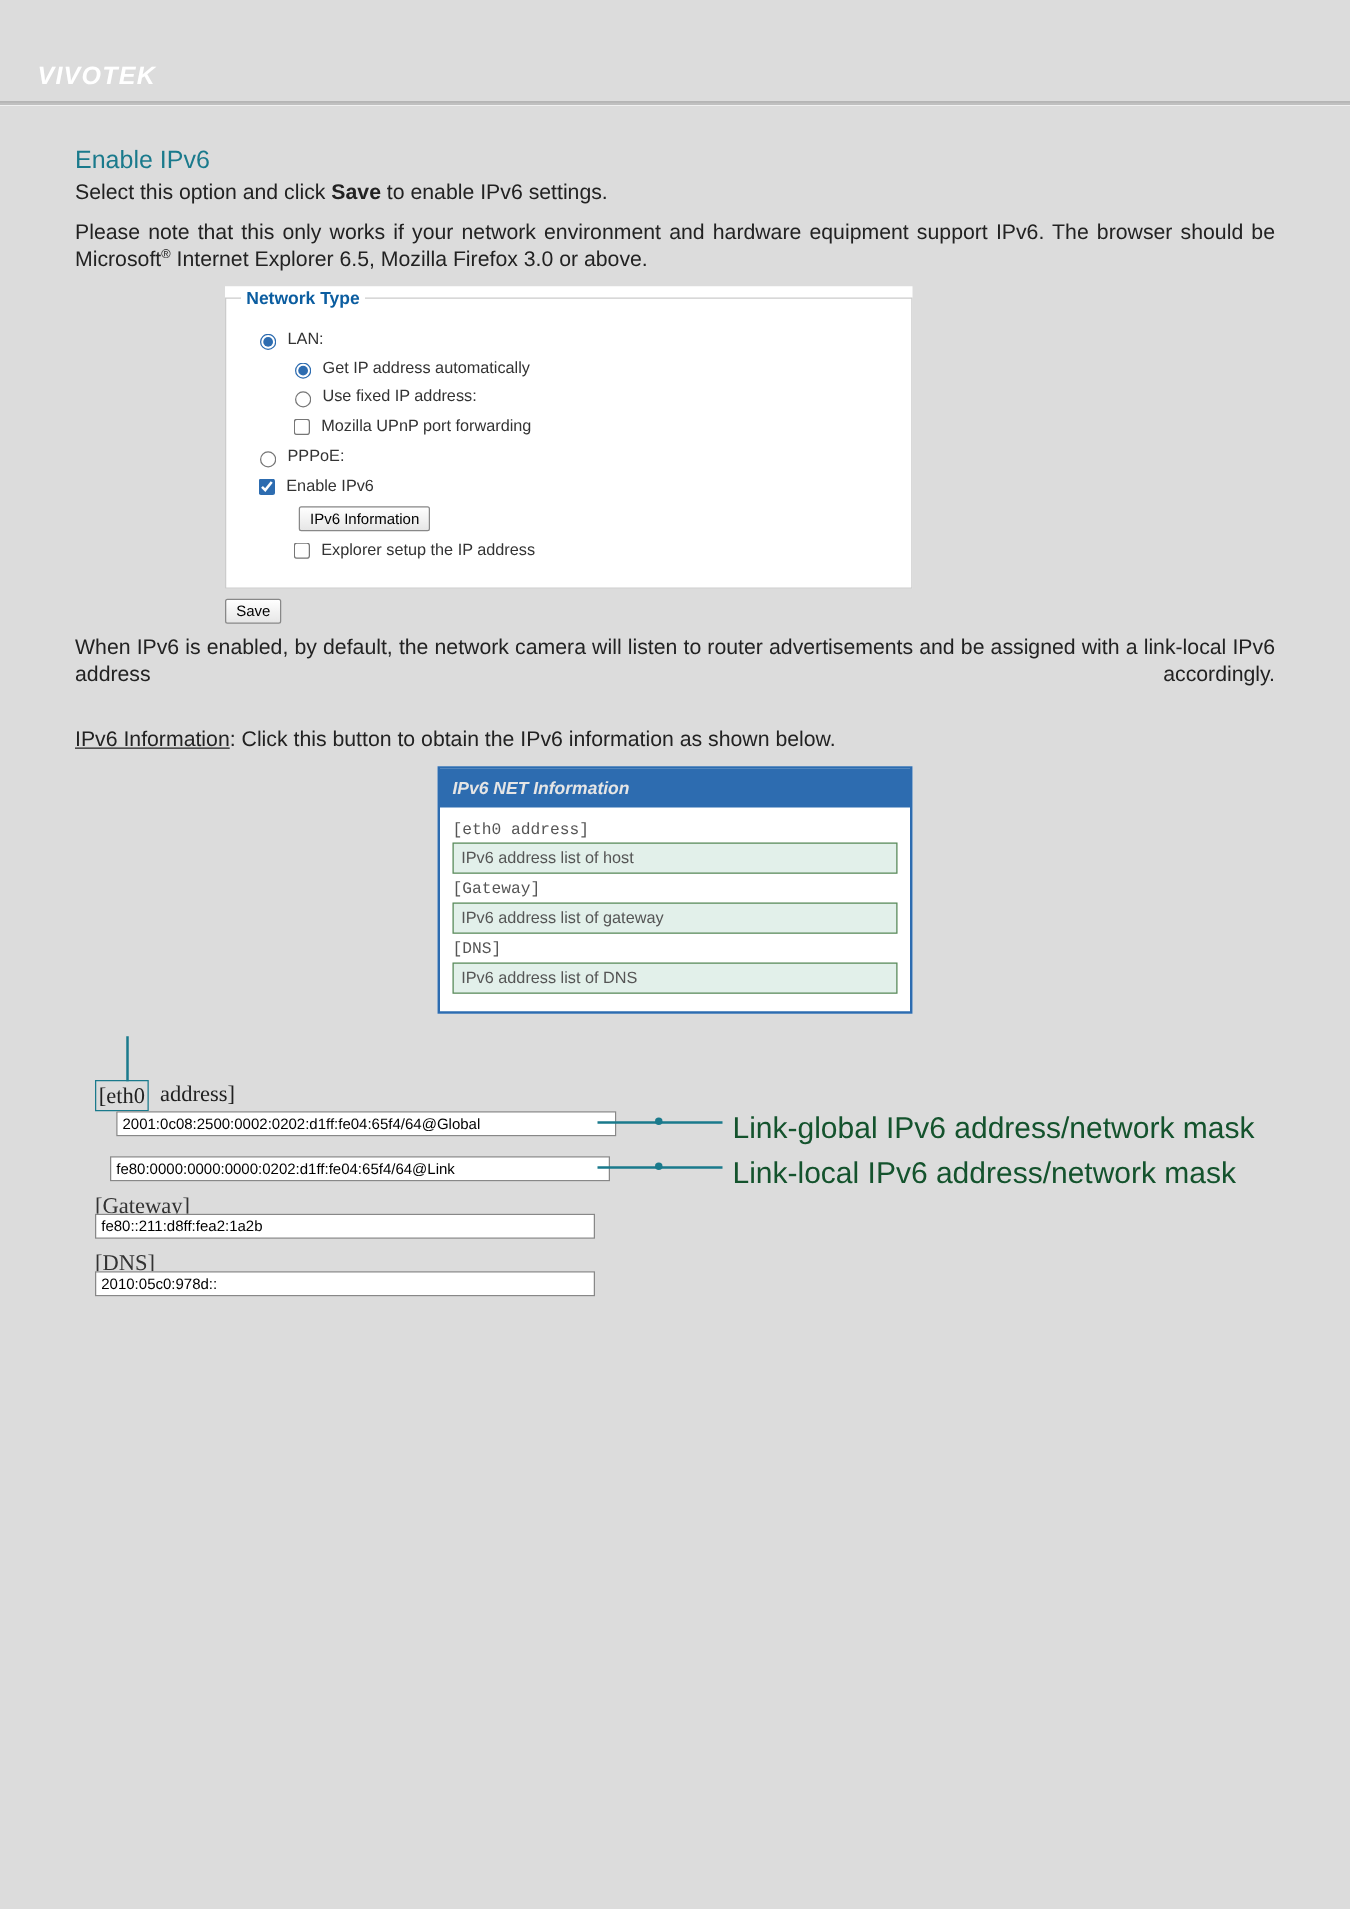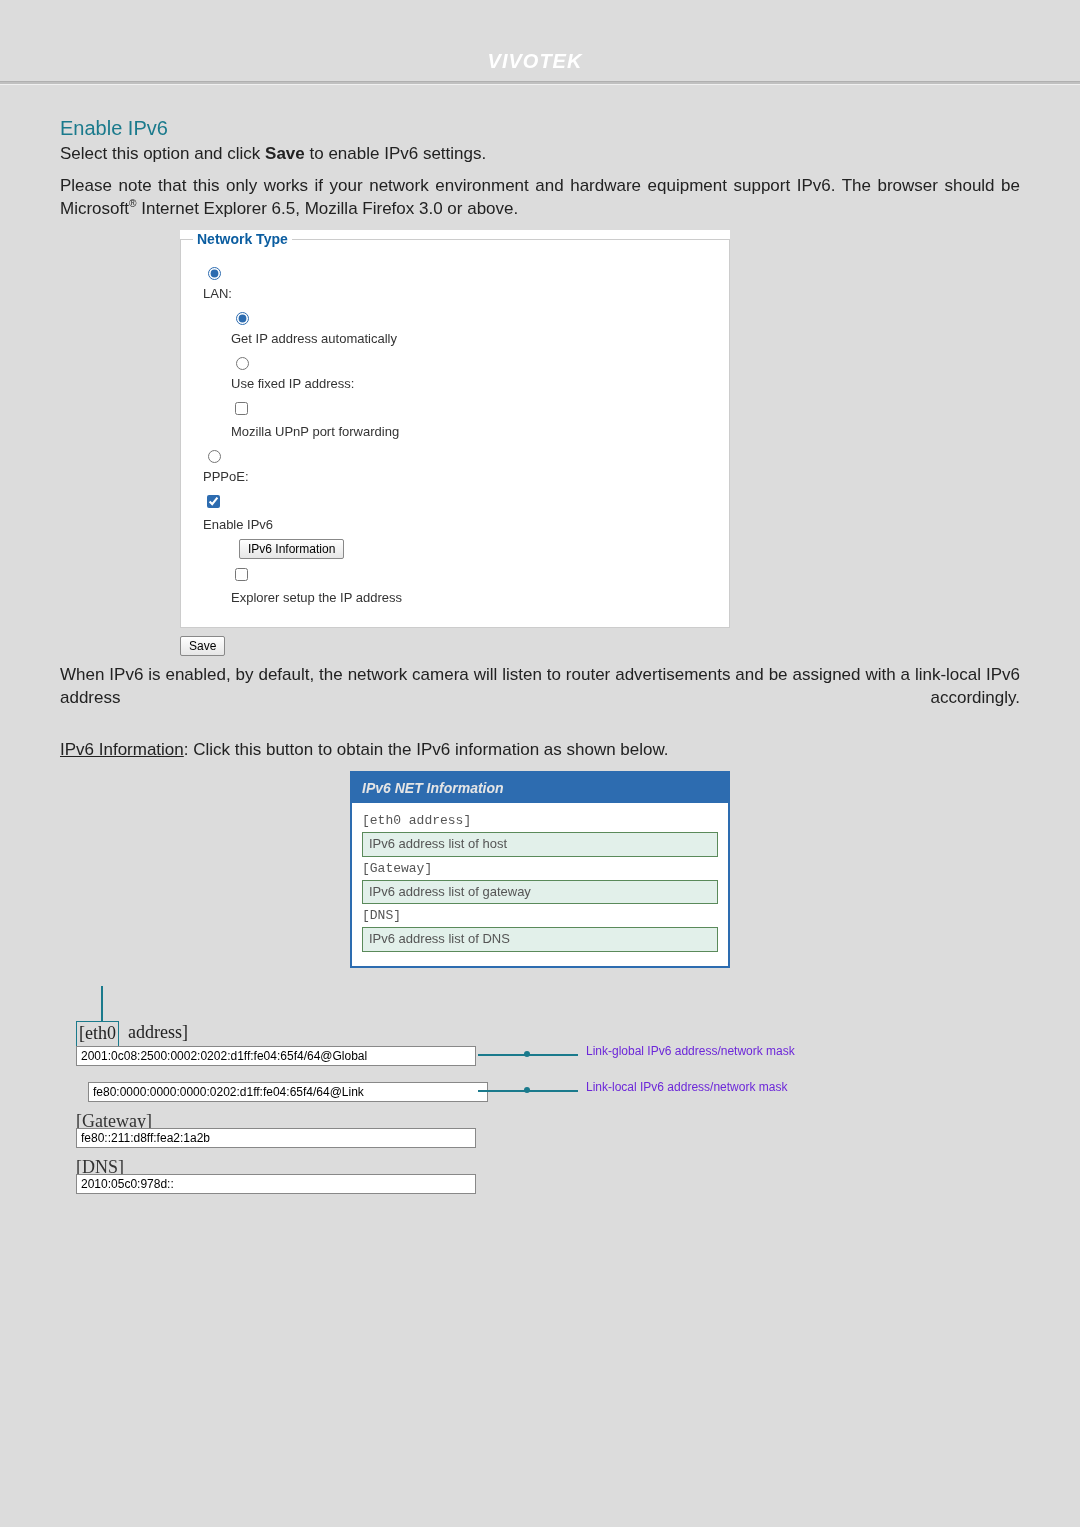--- a/index.html
+++ b/index.html
@@ -12,22 +12,22 @@
   }
   .page {
     background: #DCDCDC;
     width: 1080px;
     margin: 0 auto;
     box-sizing: border-box;
     padding-top: 50px;
   }
   .topbar {
     display: flex;
-    justify-content: center;
-    padding: 0 30px 8px 20px;
+    justify-content: flex-start;
+    padding: 0 30px 8px 30px;
   }
   .brand {
     color: #FFFFFF;
     font-style: italic;
     font-weight: bold;
     font-size: 20px;
     letter-spacing: 1px;
   }
   .hr-top {
     height: 2px;
@@ -76,21 +76,21 @@
     border: 1px solid #ccc;
     padding: 10px 12px 14px 12px;
     margin: 0;
   }
   fieldset.nt legend {
     color: #0B5DA0;
     font-weight: bold;
     font-size: 14px;
     padding: 0 4px;
   }
-  .row { display: flex; align-items: flex-start; gap: 6px; margin: 6px 0; font-size: 13px; color: #333; flex-direction: column; }
+  .row { display: flex; align-items: center; gap: 6px; margin: 6px 0; font-size: 13px; color: #333; }
   .row.indent1 { margin-left: 10px; }
   .row.indent2 { margin-left: 38px; }
   .row input[type=radio], .row input[type=checkbox] {
     accent-color: #2D6CB0;
   }
   .btn {
     font-family: inherit;
     font-size: 12px;
     padding: 2px 8px;
     border: 1px solid #888;
@@ -151,22 +151,22 @@
   .eth0-rest {
     position: absolute; top: 33px; left: 52px;
     font-family: "Times New Roman", serif; font-size: 18px;
   }
   .eth0-vline {
     position: absolute; top: -2px; left: 25px;
     width: 2px; height: 36px; background: #1A7A8C;
   }
   .callout {
     position: absolute;
-    color: #6d28d9;
-    font-size: 12px;
+    color: #14532d;
+    font-size: 24px;
   }
   .callout-line {
     position: absolute;
     height: 2px;
     background: #1A7A8C;
   }
   .callout-dot {
     position: absolute; width: 6px; height: 6px; border-radius: 50%; background:#1A7A8C;
   }
 
@@ -256,21 +256,21 @@
       </div>
     </div>
 
 
 
     <div class="diagram">
       <div class="eth0-vline"></div>
       <span class="eth0-box">[eth0</span>
       <span class="eth0-rest"> address]</span>
 
-      <input class="dia-input" style="position: absolute; top: 58px; left: 0px;" readonly="" value="2001:0c08:2500:0002:0202:d1ff:fe04:65f4/64@Global">
+      <input class="dia-input" style="position: absolute; top: 58px; left: 17px;" readonly="" value="2001:0c08:2500:0002:0202:d1ff:fe04:65f4/64@Global">
       <input class="dia-input" style="position: absolute; top: 94px; left: 12px;" readonly="" value="fe80:0000:0000:0000:0202:d1ff:fe04:65f4/64@Link">
 
       <div class="dia-label" style="position:absolute;top:118px;left:0;">[Gateway]</div>
       <input class="dia-input" style="position: absolute; top: 140px; left: 0px;" readonly="" value="fe80::211:d8ff:fea2:1a2b">
 
       <div class="dia-label" style="position:absolute;top:164px;left:0;">[DNS]</div>
       <input class="dia-input" style="position: absolute; top: 186px; left: 0px;" readonly="" value="2010:05c0:978d::">
 
       <div class="callout-line" style="top:66px;left:402px;width:100px;"></div>
       <div class="callout-dot" style="top:63px;left:448px;"></div>

